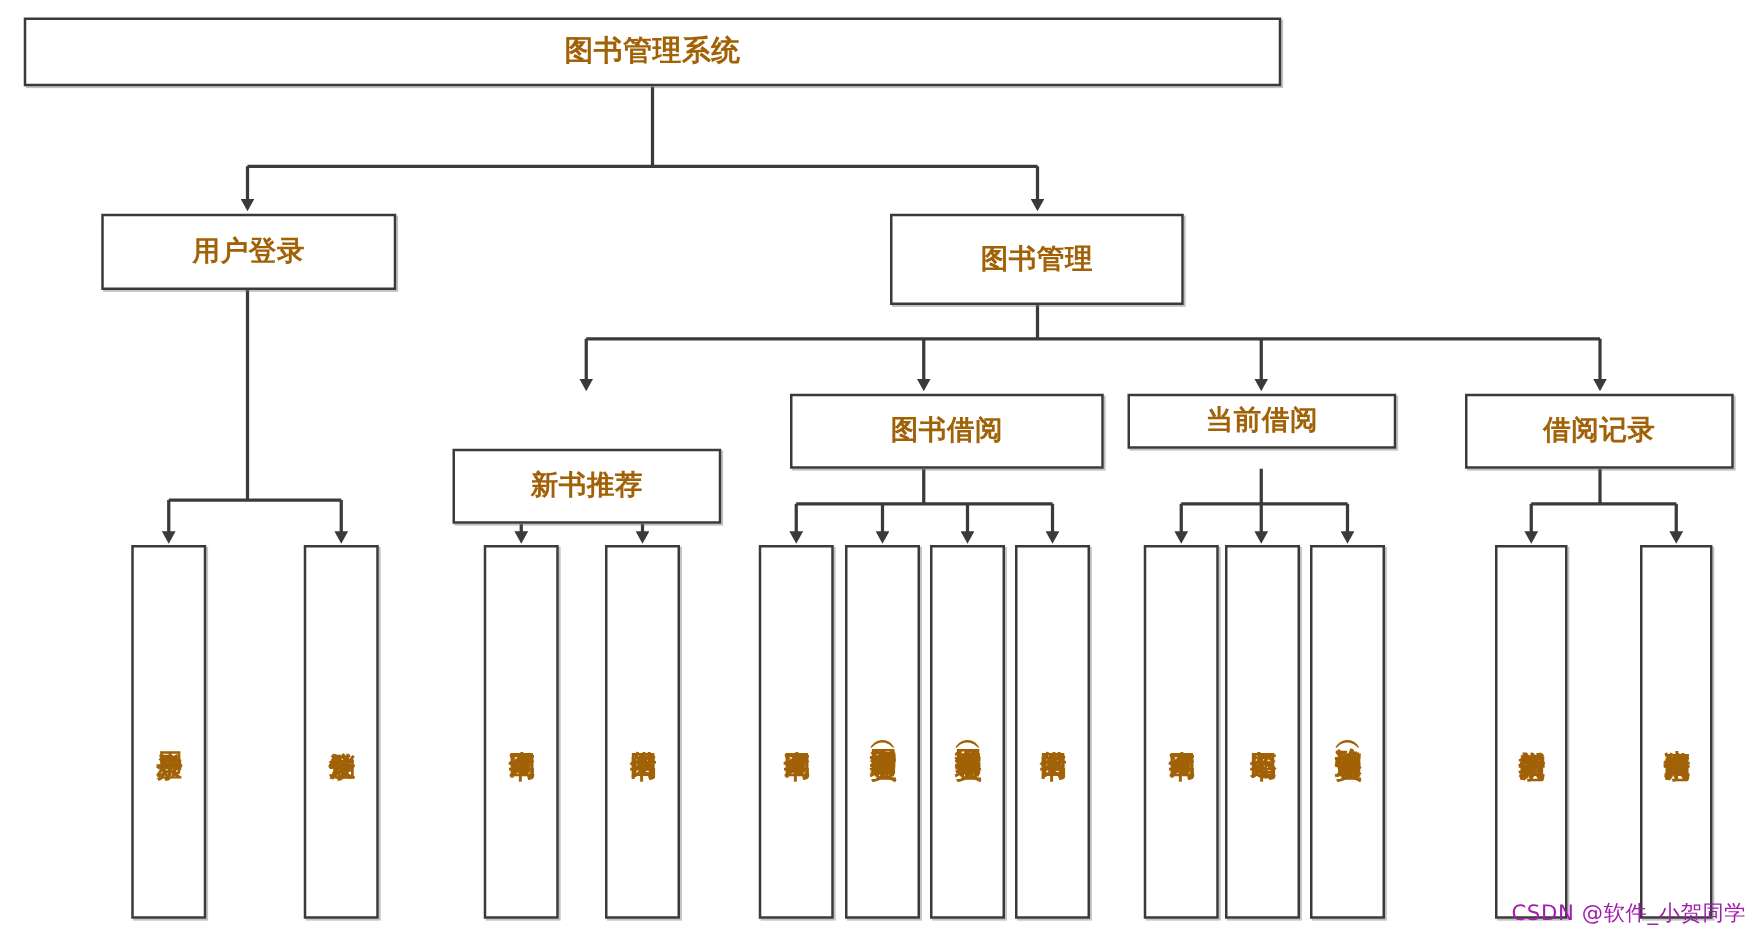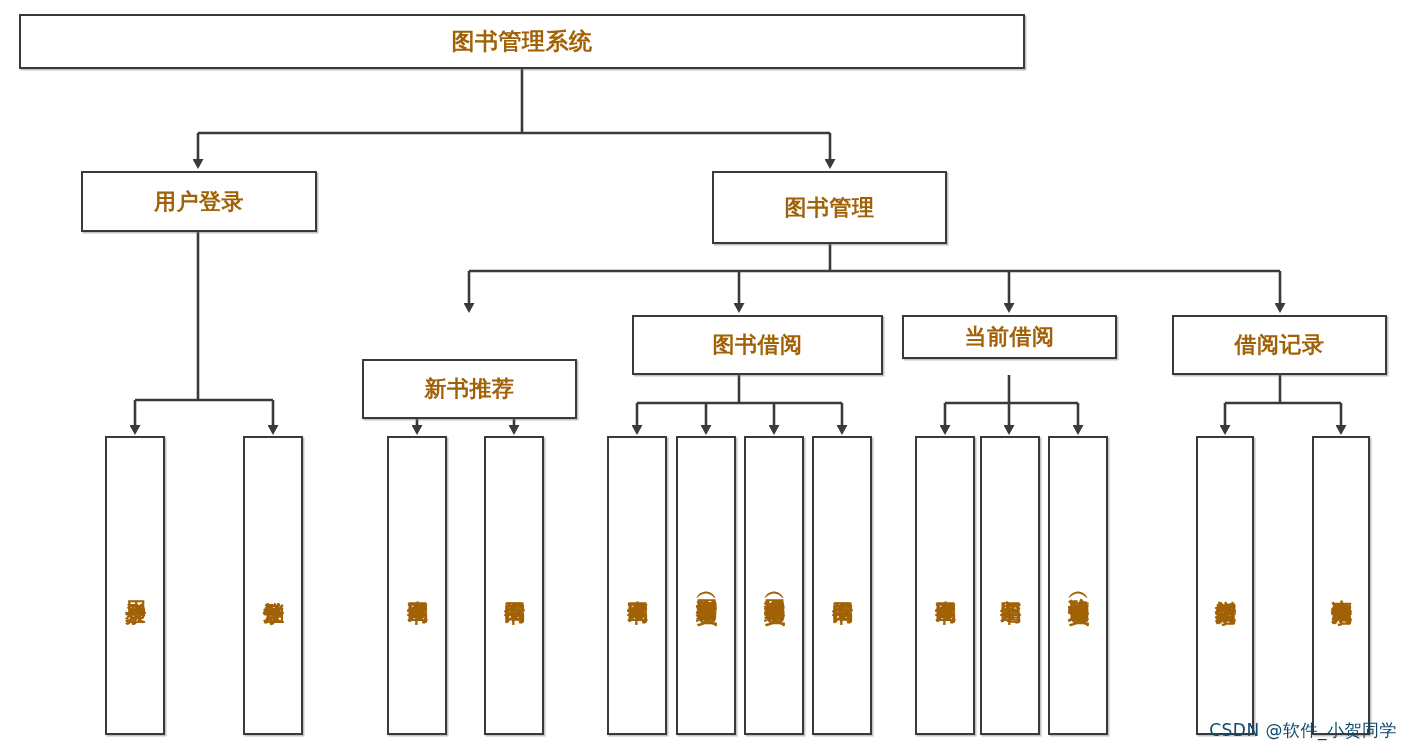--- a/index.html
+++ b/index.html
@@ -65,21 +65,21 @@
     line-height: 1.12;
     letter-spacing: 1px;
     max-height: 100%;
     white-space: nowrap;
   }
   .watermark {
     position: absolute;
     right: 8px;
     bottom: 5px;
     font-size: 17px;
-    color: #0c4a6e;
+    color: #a21caf;
     letter-spacing: 0.5px;
     white-space: nowrap;
     user-select: none;
   }
 </style>
 </head>
 <body>
 
 <div id="canvas">
 

